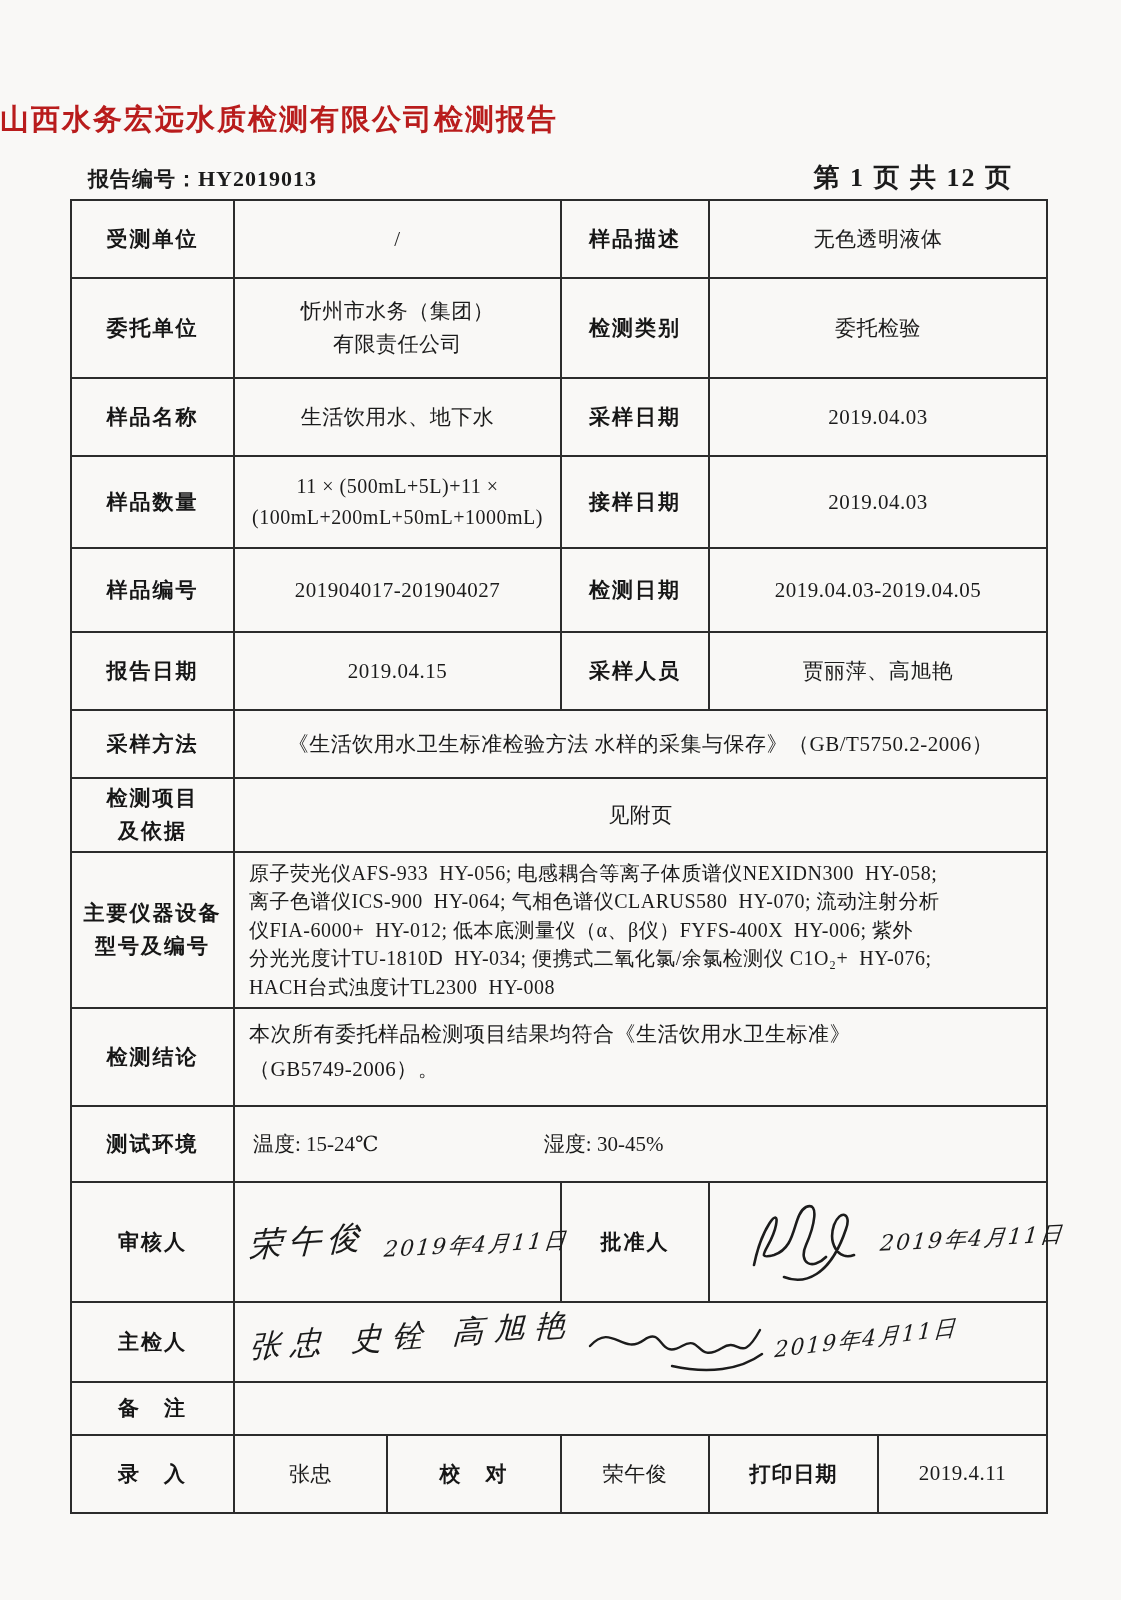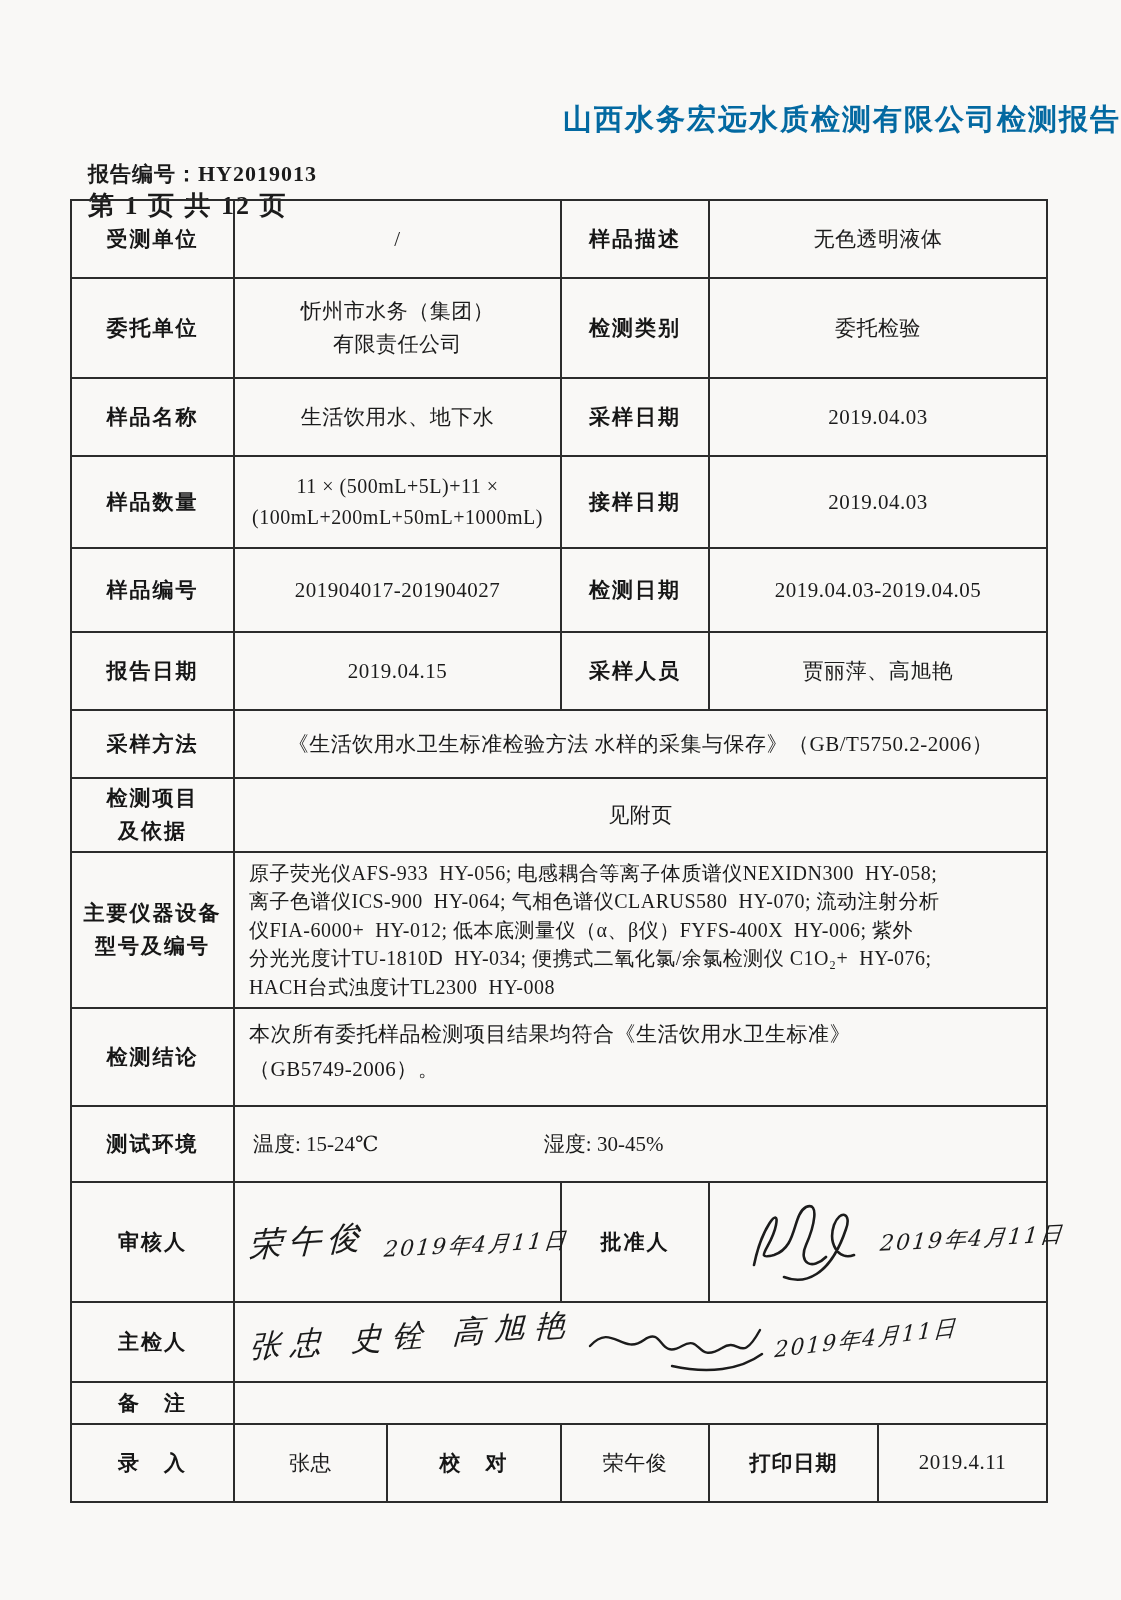--- a/index.html
+++ b/index.html
@@ -2,27 +2,27 @@
 <html><head>
 <meta charset="utf-8">
 <style>
   html,body{margin:0;padding:0;background:#e9e7e3;}
   .page{
     position:relative;width:1121px;height:1600px;margin:0 auto;
     background:#f9f8f6;overflow:hidden;color:#1b1b1b;
     font-family:"Liberation Serif","DejaVu Serif",serif;
   }
   .title{
-    position:absolute;top:100px;left:0;width:100%;text-align:right;
+    position:absolute;top:100px;left:0;width:100%;text-align:left;
     font-family:"Liberation Sans","DejaVu Sans",sans-serif;
-    font-weight:bold;font-size:29px;letter-spacing:2px;color:#0369a1;
+    font-weight:bold;font-size:29px;letter-spacing:2px;color:#b91c1c;
   }
   .meta{
     position:absolute;top:160px;left:88px;width:925px;
-    display:flex;justify-content:space-between;align-items:baseline;flex-direction:column;
+    display:flex;justify-content:space-between;align-items:baseline;
   }
   .meta-left{font-family:"Liberation Sans","DejaVu Sans",sans-serif;font-weight:bold;font-size:21px;letter-spacing:1px;}
   .meta-left .num{font-family:"Liberation Serif",serif;font-weight:bold;font-size:22px;letter-spacing:1px;}
   .meta-right{font-weight:bold;font-size:26px;letter-spacing:2px;}
   table.report{
     position:absolute;left:70px;top:199px;width:976px;
     border-collapse:collapse;table-layout:fixed;
   }
   td{border:2px solid #2c2c2c;overflow:visible;}
   .lbl{
@@ -167,21 +167,21 @@
       <td class="lbl">主检人</td>
       <td class="sigcell chiefcell" colspan="5">
         <span class="sig big">张忠 史铨 高旭艳</span>
         <svg class="flourish" width="180" height="64" viewBox="0 0 180 64">
           <path d="M6 36 C 28 12, 38 46, 60 30 C 80 16, 74 50, 98 36 C 118 24, 112 54, 138 38 C 156 26, 156 56, 176 20 M88 56 C 124 64, 156 60, 178 44" stroke="#1c1c1c" stroke-width="2.4" fill="none" stroke-linecap="round"></path>
         </svg>
         <span class="sig date">2019年4月11日</span>
       </td>
     </tr>
 
-    <tr style="height:42px">
+    <tr style="height:53px">
       <td class="lbl">备　注</td>
       <td class="val" colspan="5"></td>
     </tr>
 
     <tr style="height:78px">
       <td class="lbl">录　入</td>
       <td class="val">张忠</td>
       <td class="lbl">校　对</td>
       <td class="val">荣午俊</td>
       <td class="lbl" style="letter-spacing:1px">打印日期</td>

